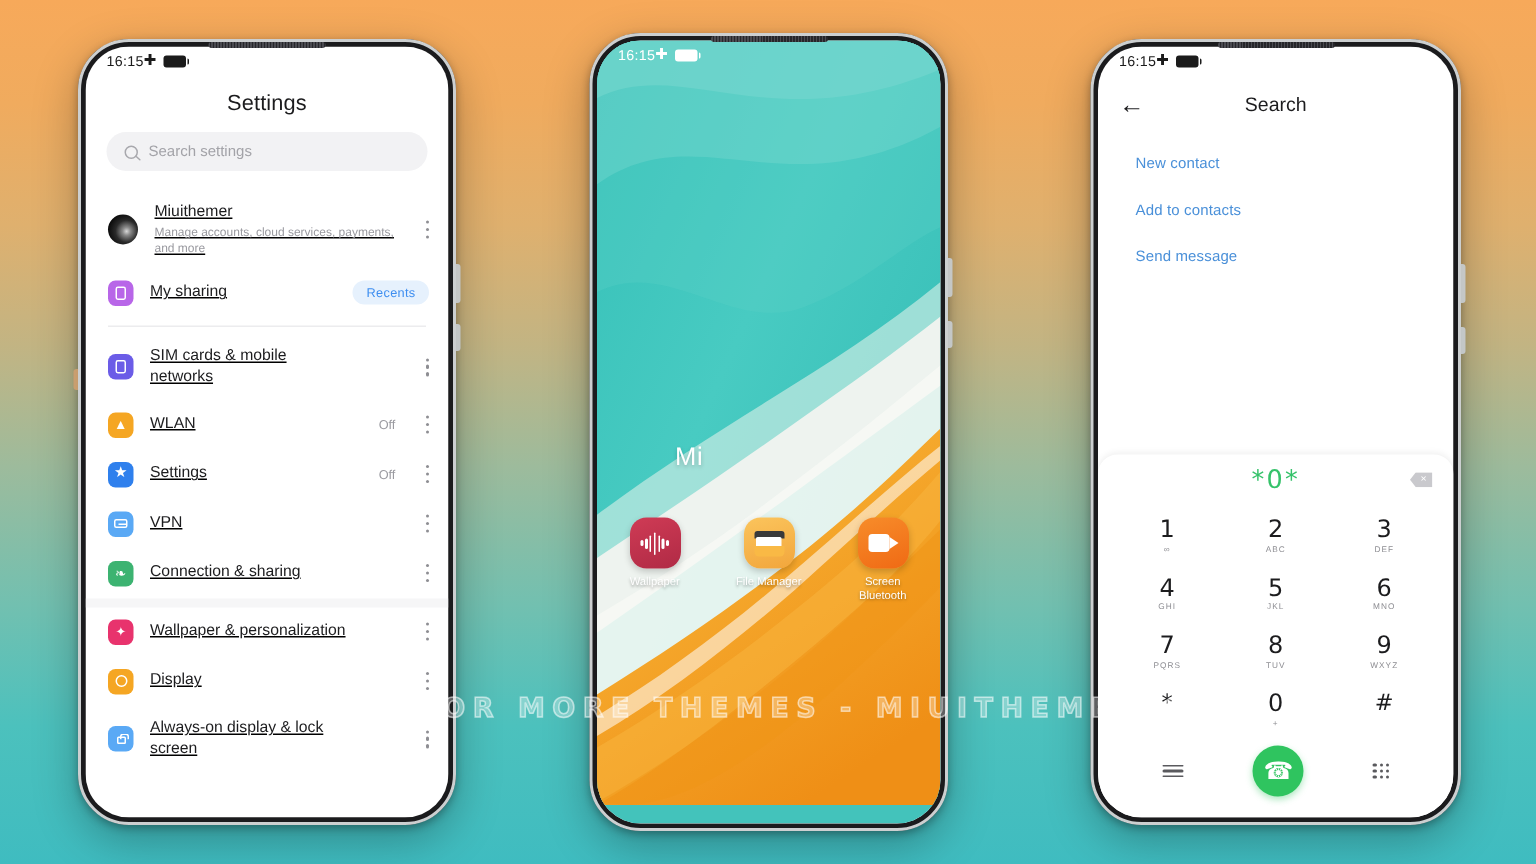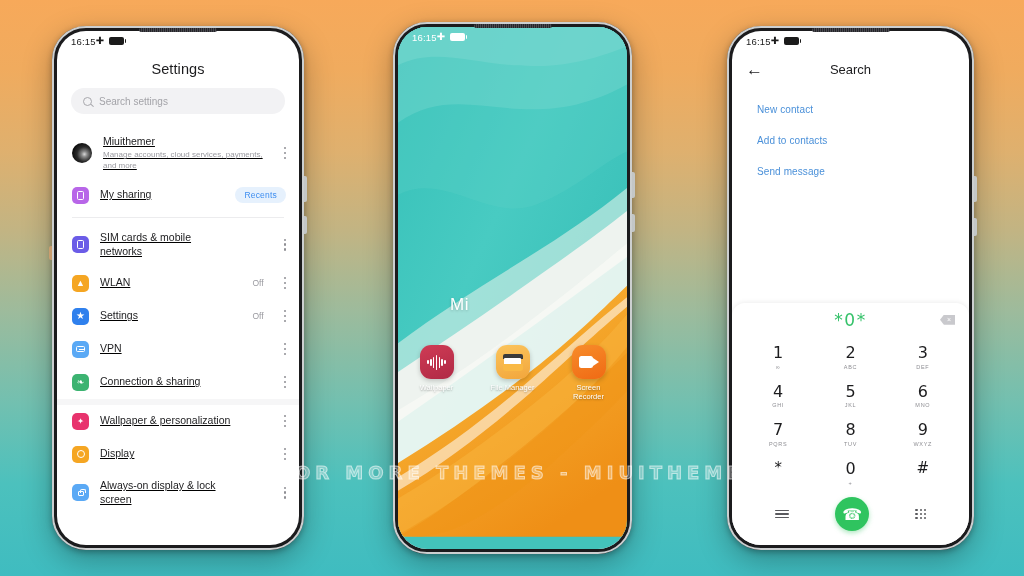--- a/index.html
+++ b/index.html
@@ -606,21 +606,21 @@
           </div>
           <div class="app-name">File Manager</div>
         </div>
         <div class="app">
           <div class="app-icon ic-screen">
             <span class="cam-glyph">
                 <span class="body"></span>
                 <span class="lens"></span>
               </span>
           </div>
-          <div class="app-name">Screen Recorder</div>
+          <div class="app-name">Screen Bluetooth</div>
         </div>
       </div>
 
     </div>
   </div>
 </div>
 
 <div class="phone" id="phone-right">
   <div class="bezel-grille"></div>
   <div class="side-btn" style="top:150px;height:26px;"></div>

